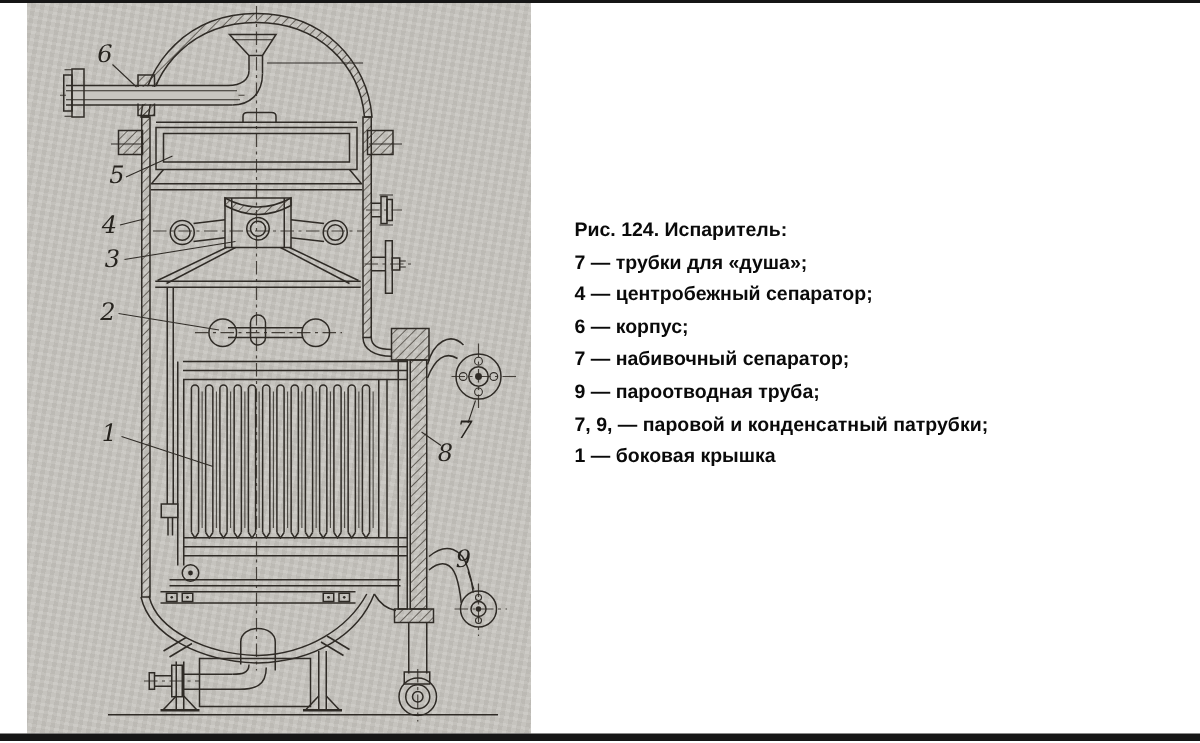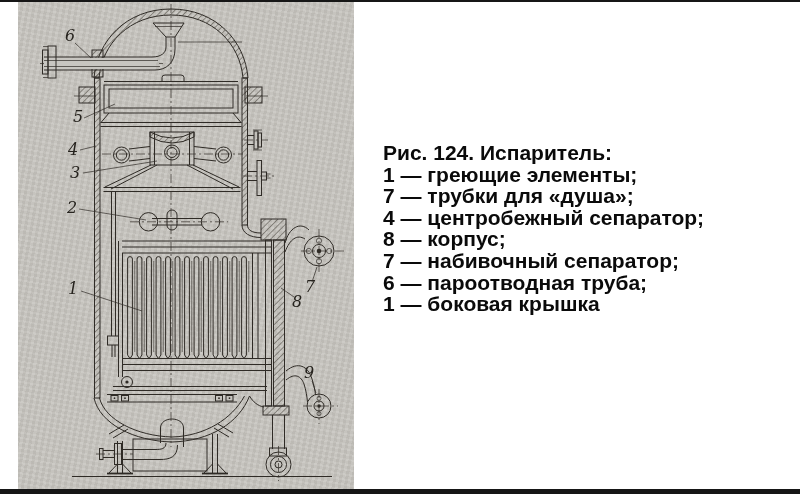--- a/index.html
+++ b/index.html
@@ -24,21 +24,21 @@
   svg .h{fill:url(#hatch);stroke:#2f2b26;stroke-width:1;}
   svg .cl{stroke:#45403a;fill:none;stroke-width:.8;stroke-dasharray:9 3 2 3;}
   svg .paperfill{fill:#c8c6c1;stroke:none;}
   svg .dot{fill:#2f2b26;stroke:none;}
   svg text.callout{
     font-family:"DejaVu Serif",serif;font-style:italic;font-size:16px;
     fill:#26231e;stroke:none;text-anchor:middle;
   }
   .caption{
     position:absolute;left:383px;top:142px;
-    font-weight:700;font-size:21px;line-height:21.6px;
+    font-weight:700;font-size:13px;line-height:21.6px;
     color:#0a0a0a;white-space:nowrap;letter-spacing:0;
   }
 </style>
 </head>
 <body>
 
 <div class="frame-top"></div>
 
 <div class="scan">
 <svg width="336" height="487" viewBox="18 2 336 487" xmlns="http://www.w3.org/2000/svg">
@@ -313,22 +313,22 @@
     <text class="callout" x="73" y="294">1</text>
     <text class="callout" x="297" y="307">8</text>
     <text class="callout" x="310" y="292">7</text>
     <text class="callout" x="309" y="378">9</text>
   </g>
 </svg>
 </div>
 
 <div class="caption">
   <div>Рис. 124. Испаритель:</div>
-  <div>1 — греющие элементы;</div>
   <div>7 — трубки для «душа»;</div>
   <div>4 — центробежный сепаратор;</div>
-  <div>8 — корпус;</div>
+  <div>6 — корпус;</div>
   <div>7 — набивочный сепаратор;</div>
-  <div>6 — пароотводная труба;</div>
+  <div>9 — пароотводная труба;</div>
+  <div>7, 9, — паровой и конденсатный патрубки;</div>
   <div>1 — боковая крышка</div>
 </div>
 
 <div class="frame-bottom"></div>
 
 </body></html>

